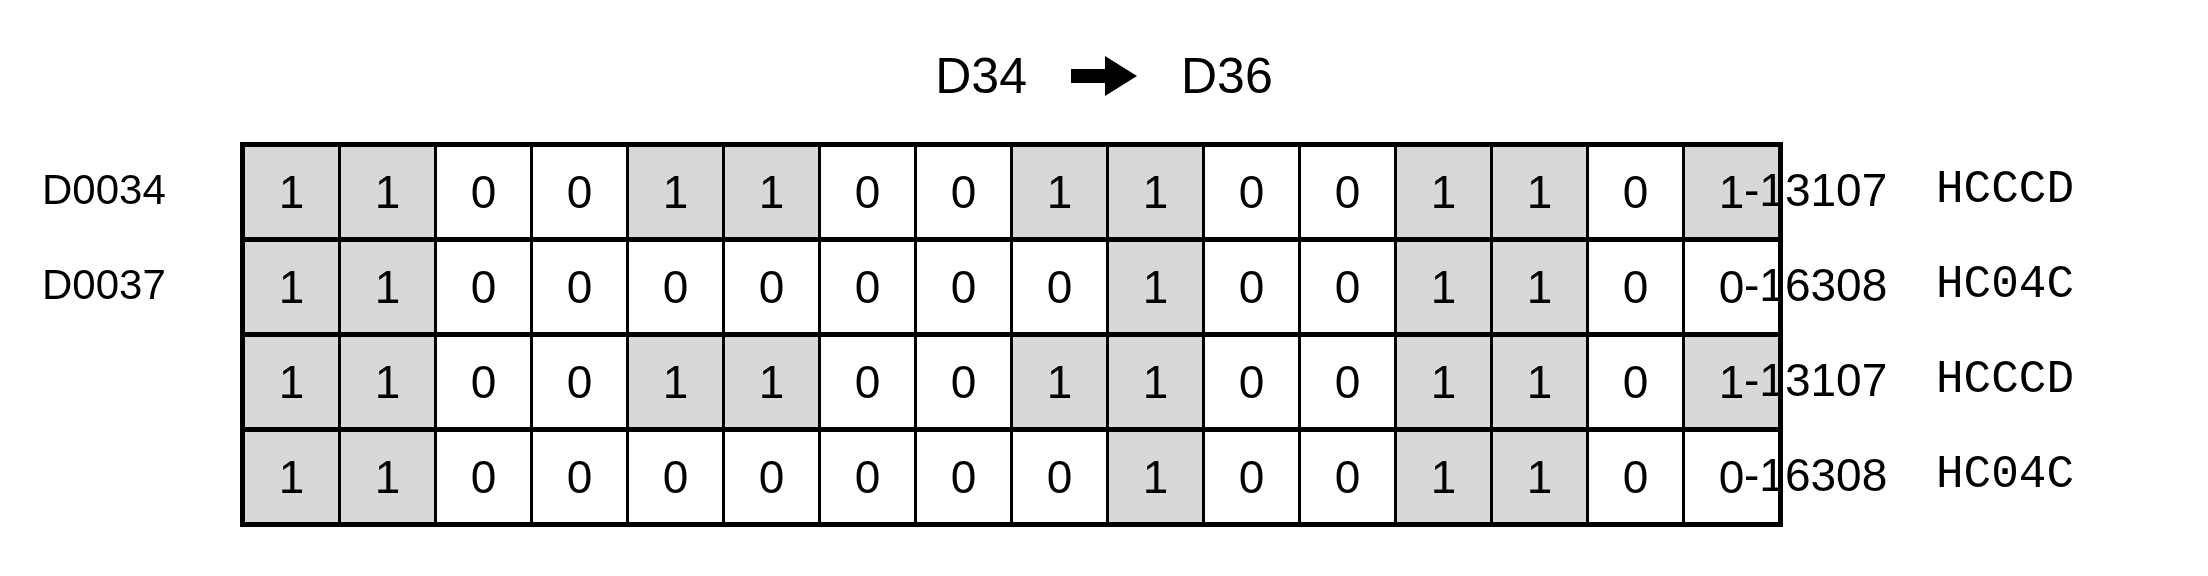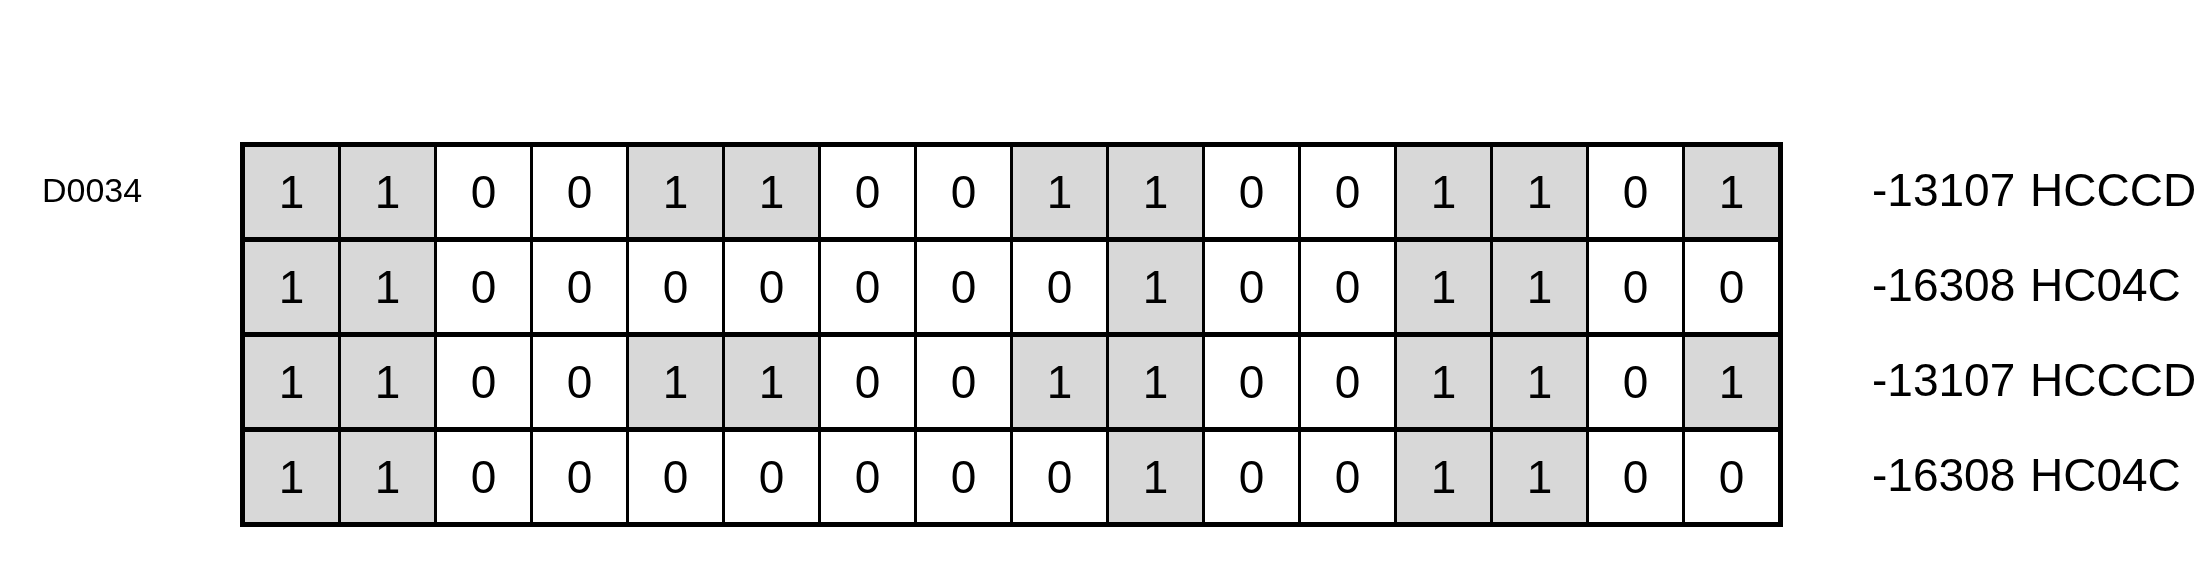--- a/index.html
+++ b/index.html
@@ -39,21 +39,21 @@
     position: absolute;
     left: 42px;
     top: 142px;
     display: flex;
     flex-direction: column;
   }
   .labels-col .row-label {
     height: 95px;
     display: flex;
     align-items: center;
-    font-size: 34px;
+    font-size: 42px;
     line-height: 1;
   }
   .bit-table {
     position: absolute;
     left: 240px;
     top: 142px;
     border: 5px solid #000000;
     width: max-content;
   }
   .bit-row {
@@ -70,48 +70,60 @@
     justify-content: center;
     font-size: 46px;
     line-height: 1;
     box-sizing: content-box;
   }
   .cell + .cell {
     border-left: 3px solid #000000;
   }
   .values-col {
     position: absolute;
-    left: 1872px;
+    left: 1744px;
     top: 142px;
     display: flex;
     flex-direction: column;
   }
   .values-col .value-row {
     height: 95px;
     display: flex;
     align-items: center;
     font-size: 46px;
     line-height: 1;
   }
   .values-col .dec {
     display: inline-block;
     width: 158px;
   }
   .values-col .hex {
     display: inline-block;
+    margin-left: 34px;
+    font-family: Liberation Mono, monospace;
   }
 </style>
 </head>
 <body>
 
 <div class="diagram">
 
+  <div class="title-bar">
+    <span>D34</span>
+    <span class="arrow-wrap">
+      <svg width="66" height="44" viewBox="0 0 66 44" aria-hidden="true">
+        <path d="M0 15 H34 V2 L66 22 L34 42 V29 H0 Z" fill="#000000"></path>
+      </svg>
+    </span>
+    <span>D36</span>
+  </div>
 
   <div class="labels-col">
       <div class="row-label">D0034</div>
+      <div class="row-label">D0037</div>
     </div>
 
   <div class="bit-table">
       <div class="bit-row">
         <div class="cell" style="background: rgb(216, 216, 216);">1</div>
         <div class="cell" style="background: rgb(216, 216, 216);">1</div>
         <div class="cell" style="background: rgb(255, 255, 255);">0</div>
         <div class="cell" style="background: rgb(255, 255, 255);">0</div>
         <div class="cell" style="background: rgb(216, 216, 216);">1</div>
         <div class="cell" style="background: rgb(216, 216, 216);">1</div>

